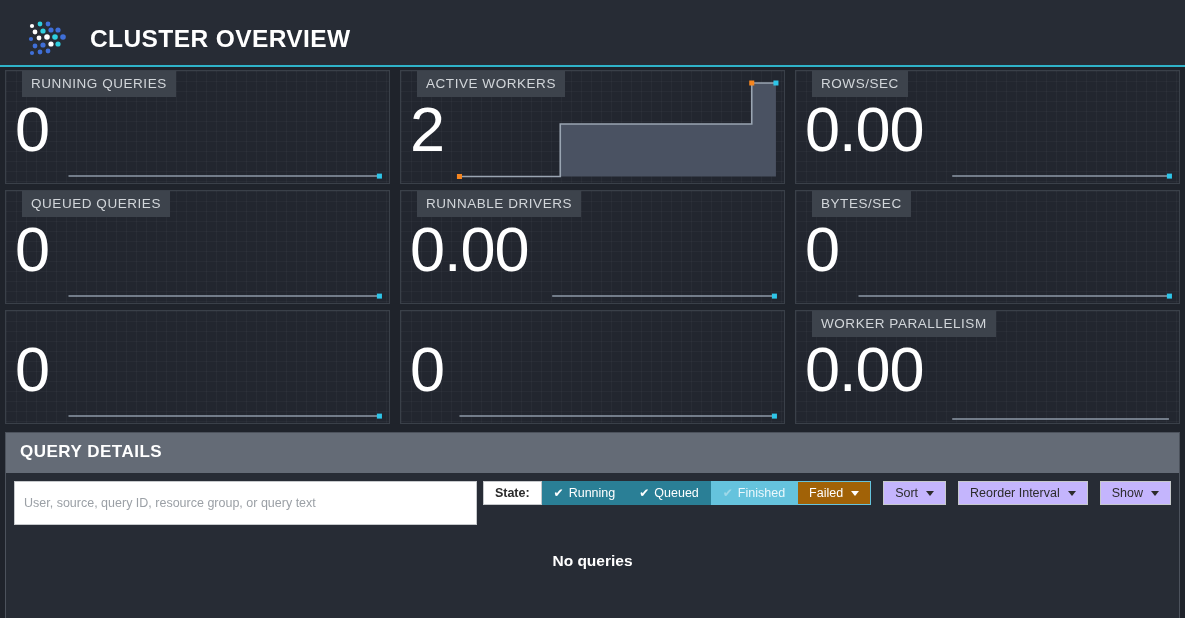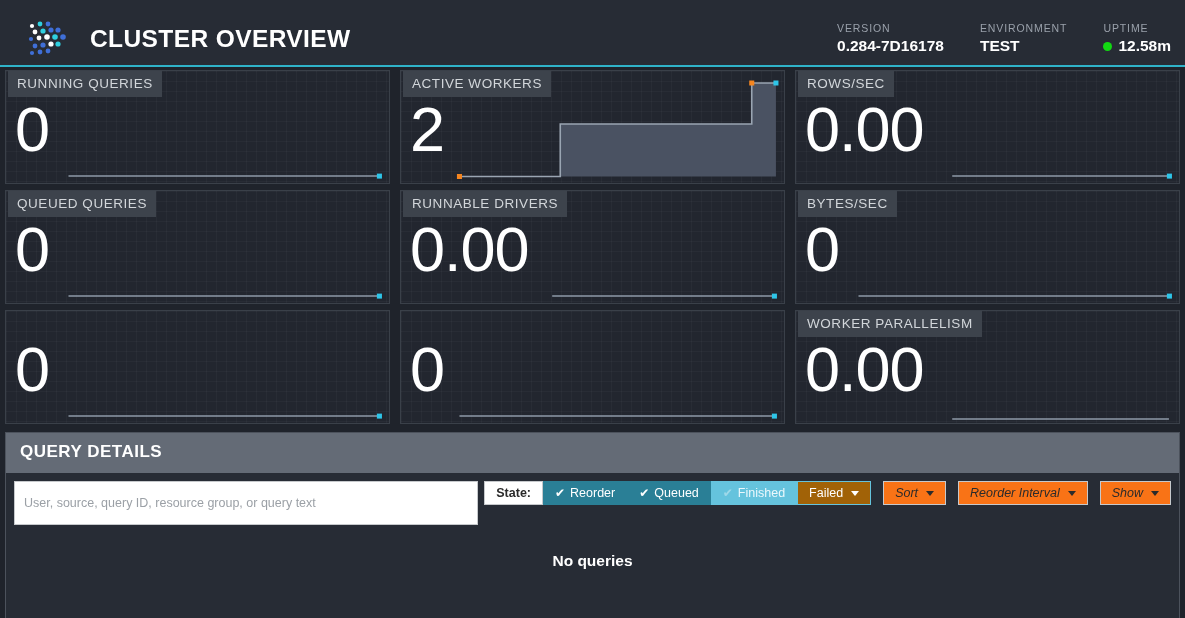--- a/index.html
+++ b/index.html
@@ -78,21 +78,21 @@
     height: 114px;
     background:
       linear-gradient(to right, rgba(255,255,255,0.028) 1px, transparent 1px) 0 0 / 10px 10px,
       linear-gradient(to bottom, rgba(255,255,255,0.028) 1px, transparent 1px) 0 0 / 10px 10px,
       #22262f;
     border: 1px solid #3a4049;
     overflow: hidden;
   }
   .stat-label {
     position: absolute;
-    top: 0; left: 2px;
+    top: 0; left: 16px;
     background: #3d434c;
     color: #d2d6da;
     font-size: 13.5px;
     letter-spacing: 0.55px;
     padding: 5px 9px 6px 9px;
     z-index: 3;
     white-space: nowrap;
   }
   .stat-value {
     position: absolute;
@@ -187,25 +187,24 @@
   .caret {
     display: inline-block;
     width: 0; height: 0;
     border-left: 4.5px solid transparent;
     border-right: 4.5px solid transparent;
     border-top: 5px solid currentColor;
     margin-left: 3px;
     vertical-align: middle;
   }
   .btn-drop {
-    background: #f97316;
+    background: #c4b5fd;
     color: #2b2b2b;
     border-color: #c6c9cc;
     margin-left: 6px;
-    font-style: italic;
   }
   .btn-failed {
     background: #a16207;
     color: #ffffff;
     border-color: #65c3dd;
   }
 
   .panel-body {
     background: #272c35;
     height: 105px;
@@ -244,37 +243,20 @@
         <circle cx="29" cy="27" r="2.6" fill="#ffffff"></circle>
         <circle cx="36" cy="27" r="2.6" fill="#2fd0e0"></circle>
         <circle cx="10" cy="36" r="2.1" fill="#3f6fd8"></circle>
         <circle cx="18" cy="35" r="2.4" fill="#3f6fd8"></circle>
         <circle cx="26" cy="34" r="2.4" fill="#3f6fd8"></circle>
       </svg>
     </div>
     <div class="app-title">CLUSTER OVERVIEW</div>
   </div>
 
-  <div class="header-meta">
-    <div class="meta-block">
-      <span class="meta-label">VERSION</span>
-      <span class="meta-value">0.284-7D16178</span>
-    </div>
-    <div class="meta-block">
-      <span class="meta-label">ENVIRONMENT</span>
-      <span class="meta-value">TEST</span>
-    </div>
-    <div class="meta-block">
-      <span class="meta-label">UPTIME</span>
-      <span class="meta-value">
-        <span class="status-dot"></span>
-        <span>12.58m</span>
-      </span>
-    </div>
-  </div>
 </div>
 
 <div class="stat-grid">
 
   <div class="stat-cell">
     <div class="stat-card">
       <div class="stat-label">RUNNING QUERIES</div>
       <div class="stat-value">0</div>
       <div class="spark">
         <svg viewBox="0 0 380 114" preserveAspectRatio="none">
@@ -396,21 +378,21 @@
     <div class="panel-title">QUERY DETAILS</div>
   </div>
 
   <div class="toolbar">
     <input class="search-input" type="text" value="" placeholder="User, source, query ID, resource group, or query text" style="">
 
     <div class="btn-group">
       <div class="btn btn-static">State:</div>
       <div class="btn btn-on">
         <span class="check">✔</span>
-        <span>Reorder</span>
+        <span>Running</span>
       </div>
       <div class="btn btn-on">
         <span class="check">✔</span>
         <span>Queued</span>
       </div>
       <div class="btn btn-off">
         <span class="check check-dim">✔</span>
         <span>Finished</span>
       </div>
       <div class="btn btn-failed">

